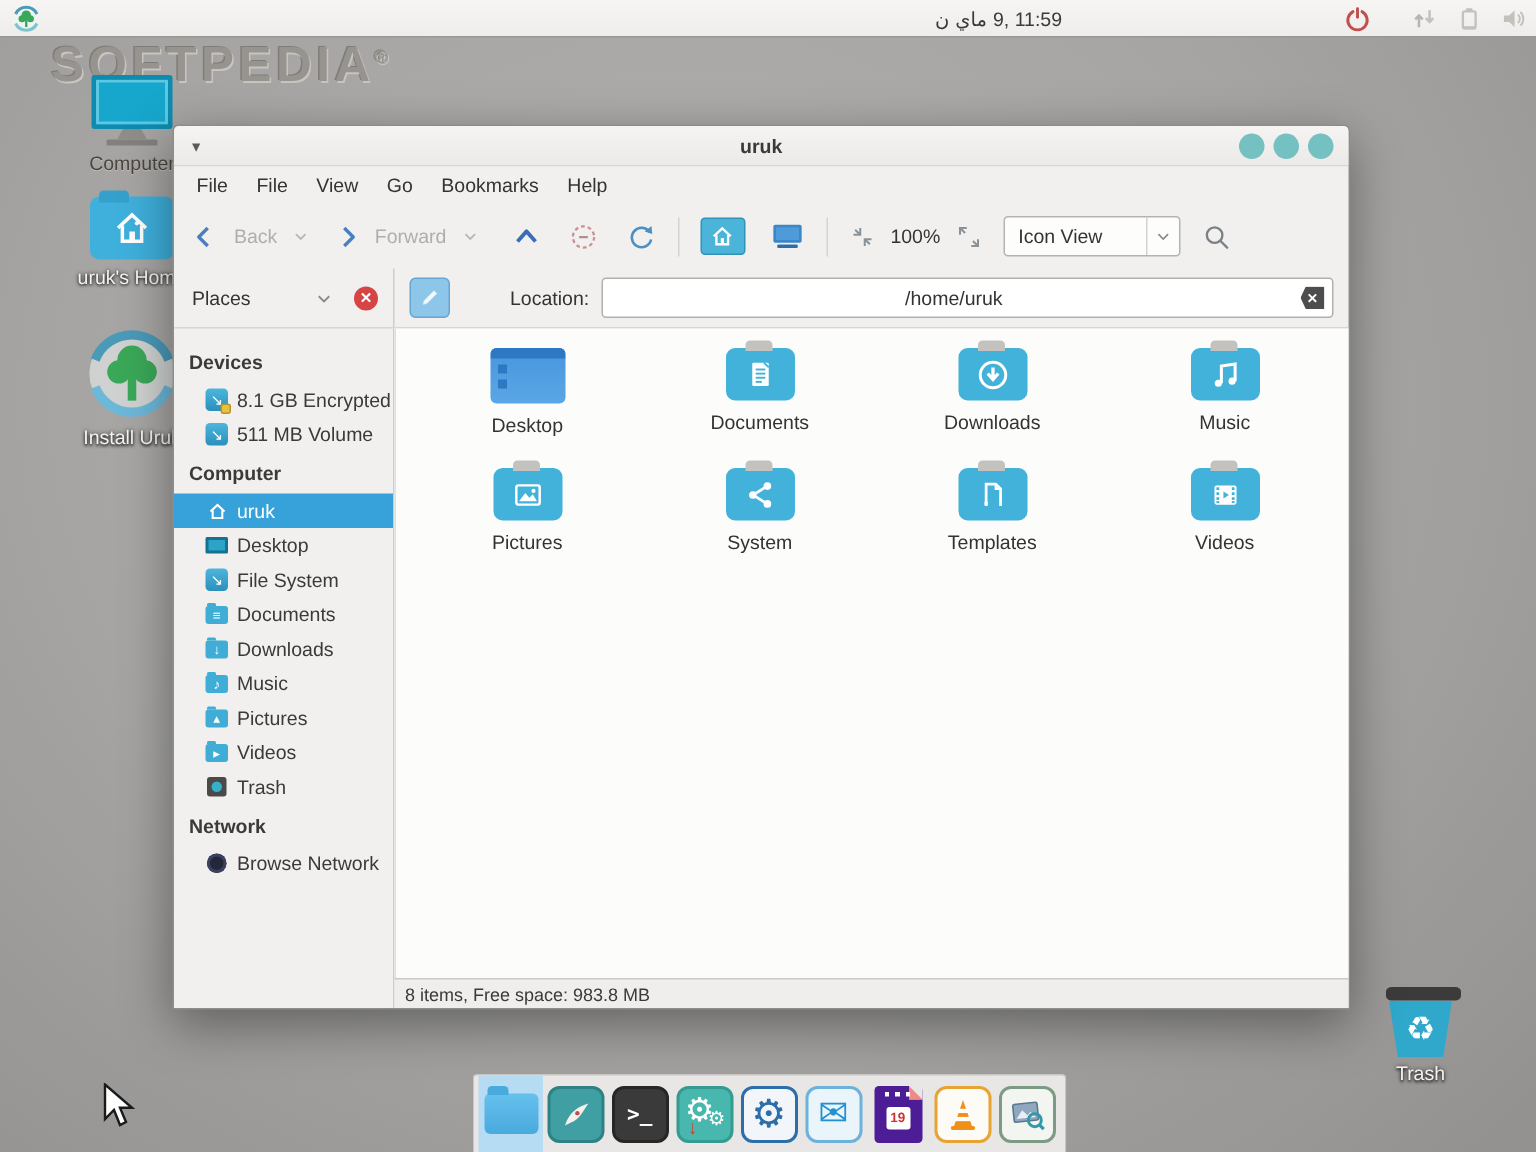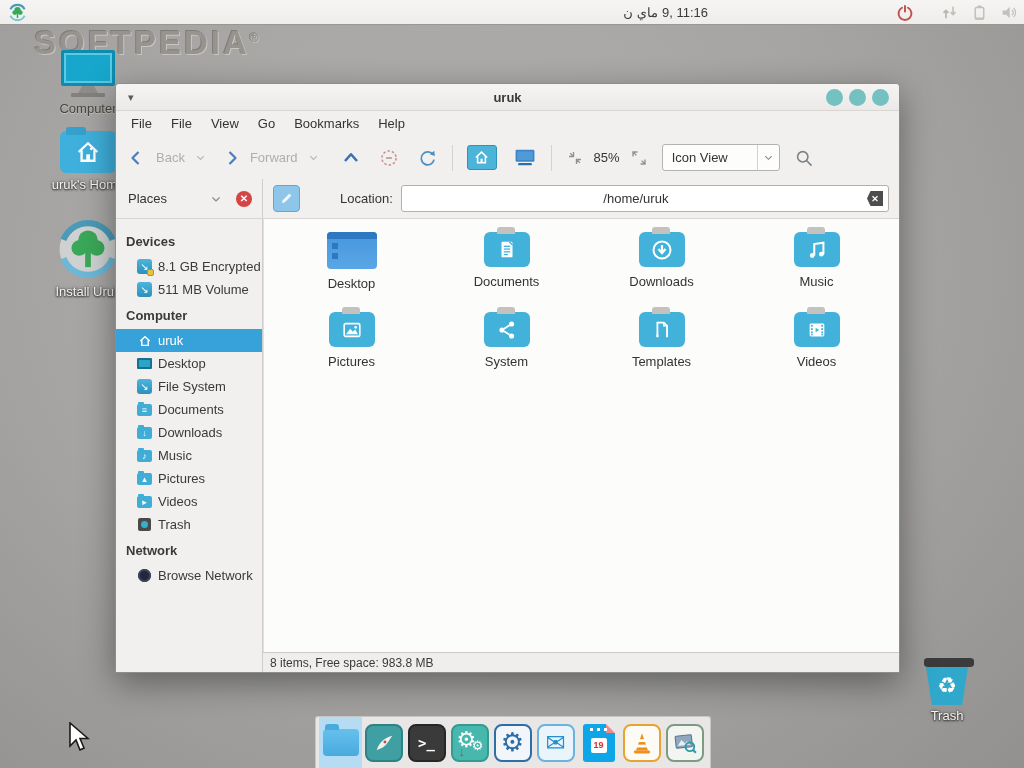--- a/index.html
+++ b/index.html
@@ -148,21 +148,21 @@
   .dock-folder { position:relative; width:36px; height:27px; border-radius:4px;
     background:linear-gradient(#66c0ec,#49aade); }
   .dock-folder::before { content:""; position:absolute; top:-5px; left:2px; width:14px; height:6px;
     background:#49aade; border-radius:3px 3px 0 0; }
   #ic-browser { background:#3f9fa2; border:2px solid #2e8184; }
   #ic-terminal { background:#3a3a3a; border:2px solid #262626; color:#fff;
     font-family:"DejaVu Sans Mono",monospace; font-weight:bold; font-size:14px; }
   #ic-package { background:#48b8ae; border:2px solid #359a90; color:#fff; }
   #ic-settings { background:#f2f6fa; border:2px solid #2d6da8; color:#2d6da8; font-size:26px; }
   #ic-mail { background:#e9f4fb; border:2px solid #6cb2dd; color:#2590d0; font-size:24px; }
-  #ic-calendar { width:32px; height:38px; background:#0ea5e9; border-radius:3px; position:relative; }
+  #ic-calendar { width:32px; height:38px; background:#4c1d95; border-radius:3px; position:relative; }
   #ic-calendar .dogear { position:absolute; top:0; right:0; width:0; height:0;
     border-top:9px solid #e9e7e5; border-left:9px solid #f08a86; }
   #ic-calendar .day { position:absolute; left:8px; top:14px; width:16px; height:15px; background:#fff;
     border-radius:2px; color:#d23030; font-size:9px; font-weight:bold; display:flex;
     align-items:center; justify-content:center; }
   #ic-calendar .rings { position:absolute; top:4px; left:7px; width:18px; height:3px;
     background:repeating-linear-gradient(90deg,#fff 0 3px,transparent 3px 7px); }
   #ic-vlc { background:#fdfbf6; border:2px solid #e8a332; }
   #ic-viewer { background:#f3f5f0; border:2px solid #7d9a84; }
   .gear-big { font-size:22px; position:absolute; left:4px; top:1px; }
@@ -189,21 +189,21 @@
         <path d="M21 16 A10 10 0 0 1 3 16" fill="none" stroke="#7ec4ce" stroke-width="2.6"></path>
         <circle cx="12" cy="9" r="4" fill="#3aa858"></circle>
           <circle cx="8.5" cy="12" r="3" fill="#3aa858"></circle>
         <circle cx="15.5" cy="12" r="3" fill="#3aa858"></circle>
           <rect x="11" y="12" width="2" height="7" fill="#3aa858"></rect>
       </svg>
     </div>
     <div id="clock">
       <span>ن</span>
       <span>ماي</span>
-      <span>9, 11:16</span>
+      <span>9, 11:59</span>
     </div>
     <div id="panel-right">
       <div class="tray-icon" id="power-btn">
         <svg width="18" height="18" viewBox="0 0 24 24">
           <path d="M8 5 A8.6 8.6 0 1 0 16 5" fill="none" stroke="#c0504d" stroke-width="2.6" stroke-linecap="round"></path>
           <line x1="12" y1="2.5" x2="12" y2="10" stroke="#c0504d" stroke-width="2.6" stroke-linecap="round"></line>
         </svg>
       </div>
       <div class="tray-icon">
         <svg width="17" height="17" viewBox="0 0 24 24">
@@ -343,21 +343,21 @@
           <rect x="6" y="18.5" width="16" height="2.6" rx="1" fill="#2e6ea8"></rect>
         </svg>
       </div>
       <div class="tb-sep"></div>
       <div class="tb-btn">
         <svg width="18" height="18" viewBox="0 0 24 24">
           <path d="M10 4 L10 10 L4 10 M10 10 L5.5 5.5" fill="none" stroke="#8a9298" stroke-width="1.8"></path>
           <path d="M14 20 L14 14 L20 14 M14 14 L18.5 18.5" fill="none" stroke="#8a9298" stroke-width="1.8"></path>
         </svg>
       </div>
-      <span id="zoom-level">85%</span>
+      <span id="zoom-level">100%</span>
       <div class="tb-btn">
         <svg width="18" height="18" viewBox="0 0 24 24">
           <path d="M4 10 L4 4 L10 4 M4 4 L8.5 8.5" fill="none" stroke="#8a9298" stroke-width="1.8"></path>
           <path d="M20 14 L20 20 L14 20 M20 20 L15.5 15.5" fill="none" stroke="#8a9298" stroke-width="1.8"></path>
         </svg>
       </div>
       <div id="view-select">
         <span class="vs-label">Icon View</span>
         <span class="vs-arrow">
           <svg width="11" height="11" viewBox="0 0 24 24">

